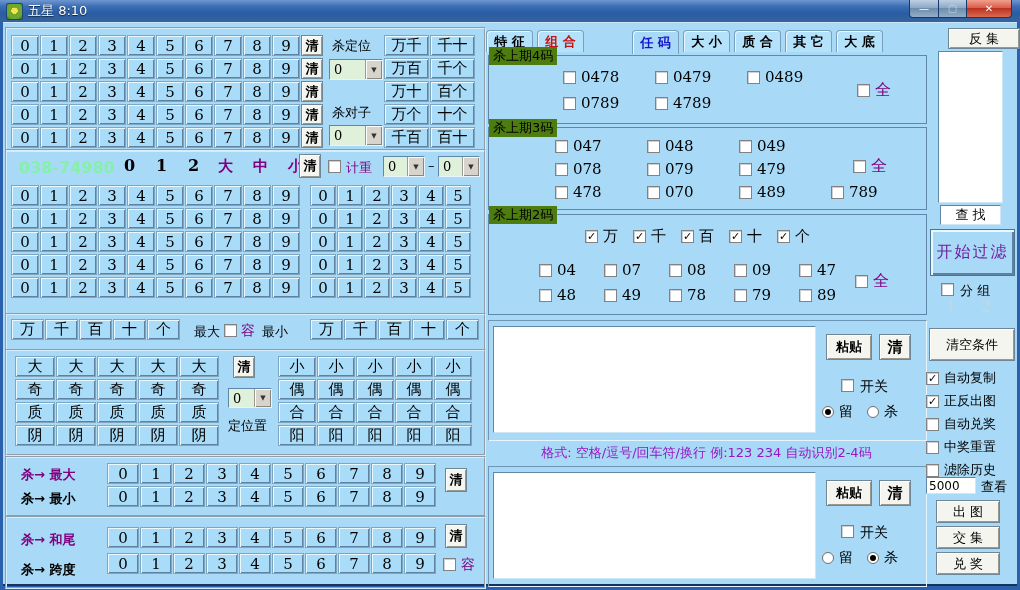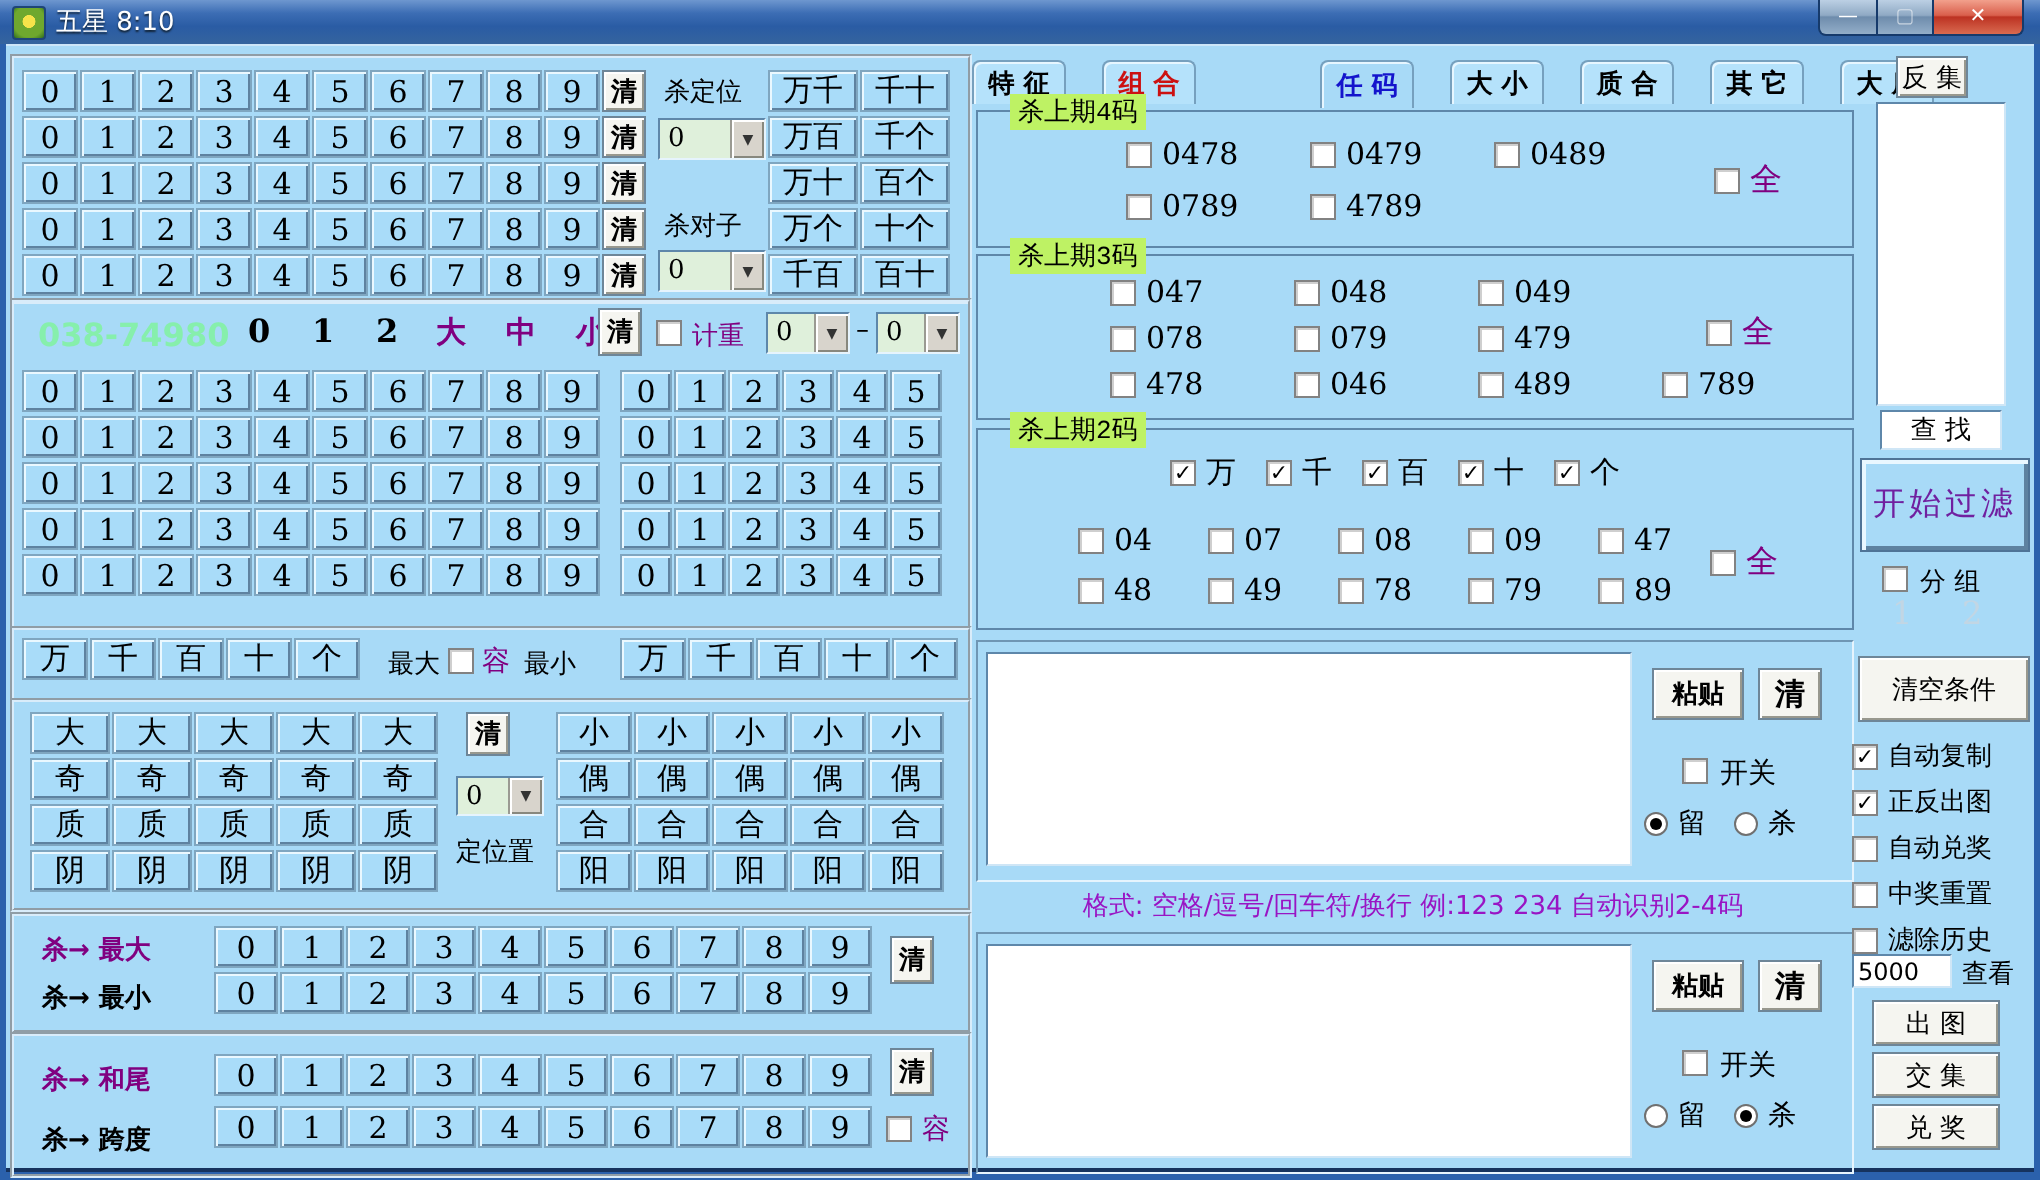--- a/index.html
+++ b/index.html
@@ -22,21 +22,21 @@
   .wbtn.max span{opacity:.55;}
   .wbtn.close{width:44px;border-left:none;border-radius:0 0 4px 0;
     background:linear-gradient(180deg,#F2A08C,#D95F4C 45%,#BC3222 50%,#D96A50);font-weight:bold;}
   
   .content{position:absolute;left:3px;top:22px;width:1014px;height:563px;background:#A8DAF7;
     border-top:1px solid #CDE6F8;}
   .frame-bottom{position:absolute;left:3px;top:584px;width:1014px;height:2px;background:#16335E;}
   
   .grp{position:absolute;border:2px groove #D9ECFA;}
   .fs{position:absolute;border:1px solid #5E87AA;}
-  .fs .legend{position:absolute;top:-9px;left:16px;background:#bef264;padding:0 4px;font-size:13px;font-family:Liberation Mono, monospace;}
+  .fs .legend{position:absolute;top:-9px;left:0;background:#4d7c0f;padding:0 4px;font-size:13px;}
   .panel{position:absolute;border:1px solid;border-color:#6F96B4 #E6F4FD #E6F4FD #6F96B4;}
   
   .drow{position:absolute;display:flex;gap:1px;}
   .cell{background:#A9DCF9;border:1px solid #7FA6C0;height:21px;box-sizing:border-box;
     box-shadow:inset 1px 1px 0 #EAF8FF,inset -1px -1px 0 #5E82A0;
     display:flex;align-items:center;justify-content:center;
     font-family:"DejaVu Serif",serif;font-size:15px;cursor:default;}
   .w28 .cell{width:28px;} .w26 .cell{width:26px;} .w32 .cell{width:32px;}
   .w33 .cell{width:33px;} .w40 .cell{width:40px;} .w38 .cell{width:38px;}
   .pairs{position:absolute;display:grid;grid-template-columns:45px 45px;grid-auto-rows:21px;gap:2px 1px;}
@@ -63,21 +63,21 @@
     box-shadow:inset 1px 1px 0 #cfcfcf;font-size:11px;line-height:11px;text-align:center;
     font-weight:bold;color:#000;flex:none;}
   .ck-item{display:inline-flex;align-items:center;gap:5px;}
   .ck-item .ck-label{font-family:"DejaVu Serif",serif;font-size:15px;}
   .ck-abs{position:absolute;}
   .radio{position:absolute;width:12px;height:12px;border-radius:50%;background:#fff;
     border:1px solid #707070;box-sizing:border-box;}
   .radio.sel::after{content:"";position:absolute;left:2px;top:2px;width:6px;height:6px;
     border-radius:50%;background:#000;}
   
-  .tabs{position:absolute;display:flex;gap:18px;}
+  .tabs{position:absolute;display:flex;gap:4px;}
   .tab{width:45px;height:21px;background:#B5E2FB;border:1px solid #76A0BE;border-bottom:none;
     border-radius:4px 4px 0 0;box-shadow:inset 1px 1px 0 #E6F6FF;
     display:flex;align-items:center;justify-content:center;font-size:13px;font-weight:bold;}
   .tab.active{background:#A8DAF7;color:#1414CC;height:23px;margin-left:44px;}
   .t-red{color:#CC1111;}
   
   .purple{color:#800080;}
   .magenta{color:#86efac;}
   .hint{color:#9915C4;}
   .serif{font-family:"DejaVu Serif",serif;}
@@ -562,21 +562,21 @@
           <span class="ck-label">479</span>
         </label>
       </div>
     <div class="kg-row kg92" style="left:66px;top:55px;">
         <label class="ck-item">
           <span class="ckbox"></span>
           <span class="ck-label">478</span>
         </label>
         <label class="ck-item">
           <span class="ckbox"></span>
-          <span class="ck-label">046</span>
+          <span class="ck-label">070</span>
         </label>
         <label class="ck-item">
           <span class="ckbox"></span>
           <span class="ck-label">489</span>
         </label>
         <label class="ck-item">
           <span class="ckbox"></span>
           <span class="ck-label">789</span>
         </label>
       </div>
@@ -679,21 +679,21 @@
     <div class="btn3d bold" style="left:337px;top:13px;width:46px;height:26px;">粘贴</div>
     <div class="btn3d bold" style="left:390px;top:13px;width:32px;height:26px;font-size:15px;">清</div>
     <span class="ckbox" style="position:absolute;left:352px;top:58px;"></span>
     <span class="lbl" style="left:371px;top:57px;font-size:14px;">开关</span>
     <span class="radio" style="left:333px;top:85px;"></span>
     <span class="lbl" style="left:350px;top:82px;font-size:14px;">留</span>
     <span class="radio sel" style="left:378px;top:85px;"></span>
     <span class="lbl" style="left:395px;top:82px;font-size:14px;">杀</span>
   </div>
 
-  <div class="btn3d" style="left:948px;top:28px;width:36px;height:21px;">反 集</div>
+  <div class="btn3d" style="left:948px;top:28px;width:72px;height:21px;">反 集</div>
   <div class="whitebox" style="left:938px;top:51px;width:65px;height:152px;"></div>
   <div class="whitebox" style="left:940px;top:205px;width:61px;height:20px;display:flex;align-items:center;justify-content:center;">查 找</div>
   <div class="startbtn" style="left:930px;top:229px;width:85px;height:47px;">开始过滤</div>
   <span class="ckbox" style="position:absolute;left:941px;top:283px;"></span>
   <span class="lbl" style="left:960px;top:282px;">分 组</span>
   <span class="graynum" style="left:946px;top:297px;">1</span>
   <span class="graynum" style="left:981px;top:297px;">2</span>
   <div class="btn3d" style="left:929px;top:328px;width:86px;height:33px;">清空条件</div>
   <div class="optcol" style="left:926px;top:367px;">
       <label class="ck-item">

